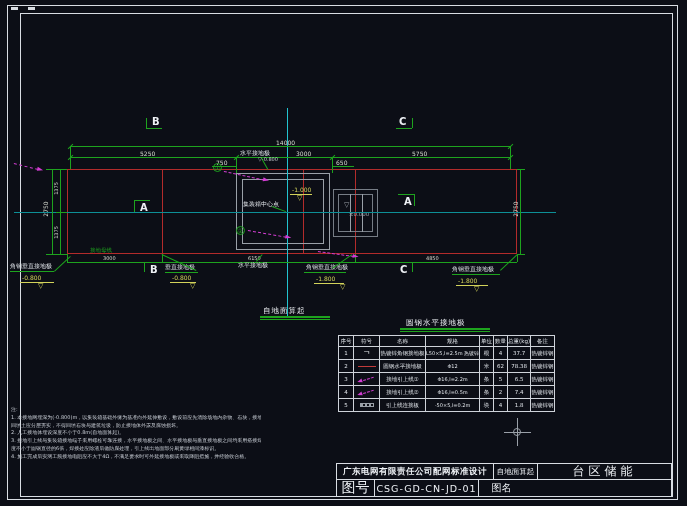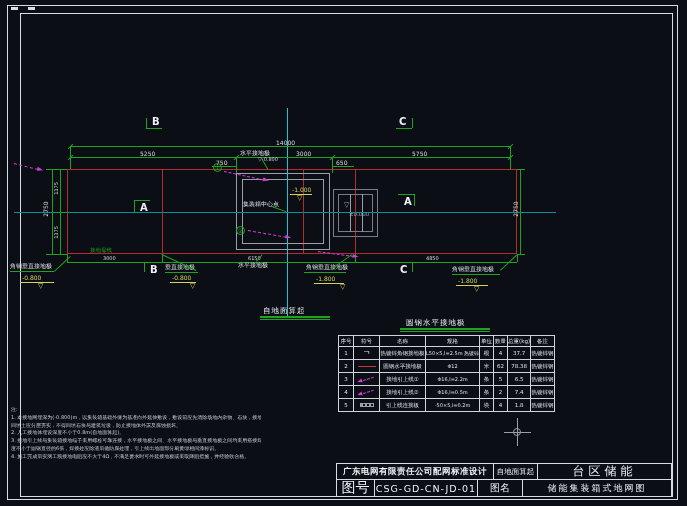--- a/index.html
+++ b/index.html
@@ -306,17 +306,16 @@
   <div class="tb">
     <div class="tb-row">
       <div class="tb-cell" style="width:158px;font-size:8.5px;font-weight:bold;letter-spacing:0.5px;">广东电网有限责任公司配网标准设计</div>
       <div class="tb-cell" style="width:44px;font-size:7.5px;">自地面算起</div>
       <div class="tb-cell" style="width:134px;font-size:12px;letter-spacing:4px;">台区储能</div>
     </div>
     <div class="tb-row">
       <div class="tb-cell" style="width:38px;font-size:14px;">图号</div>
       <div class="tb-cell" style="width:104px;font-size:9.5px;letter-spacing:1px;">CSG-GD-CN-JD-01</div>
       <div class="tb-cell" style="width:45px;font-size:10px;">图名</div>
-      <div class="tb-cell" style="width:149px;font-size:9px;letter-spacing:2px;">储能集装箱式地网图</div>
     </div>
   </div>
 
 </div>
 
 </body></html>

